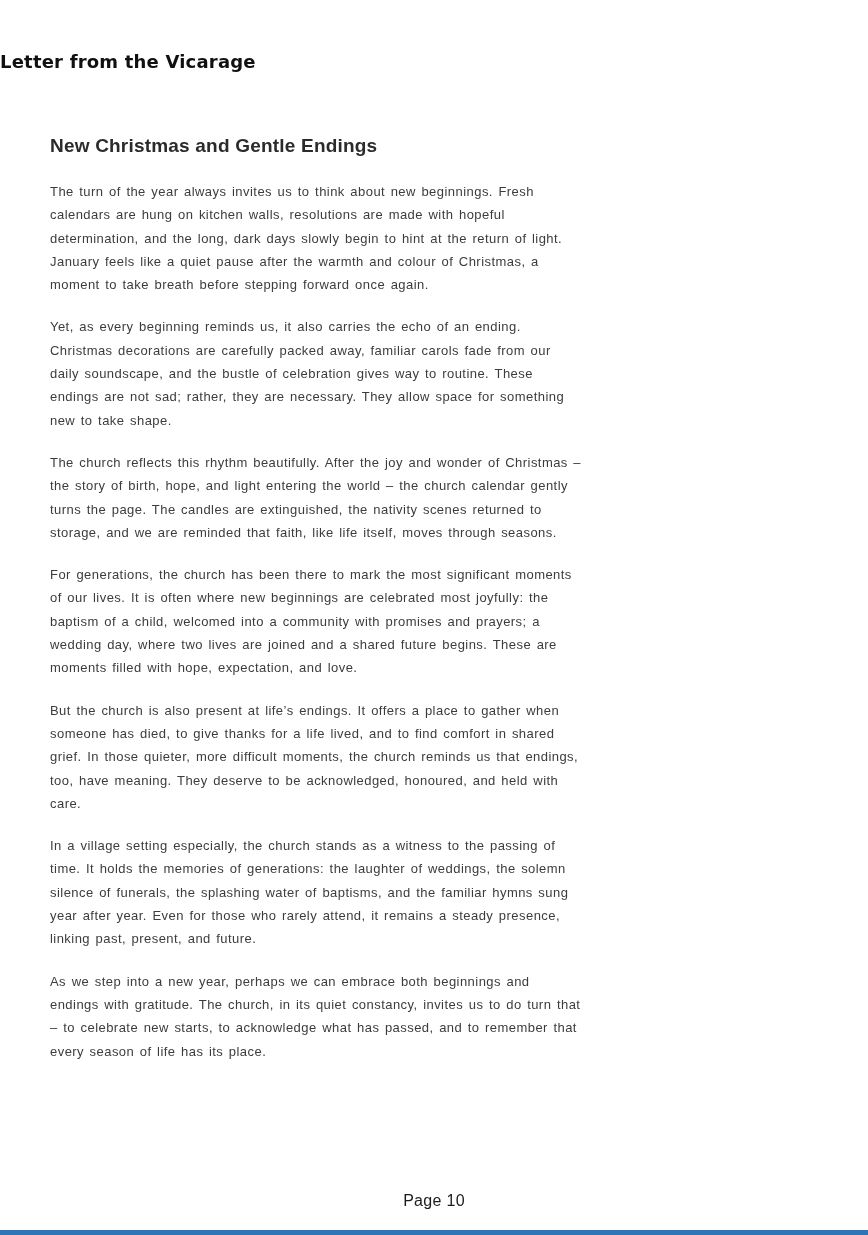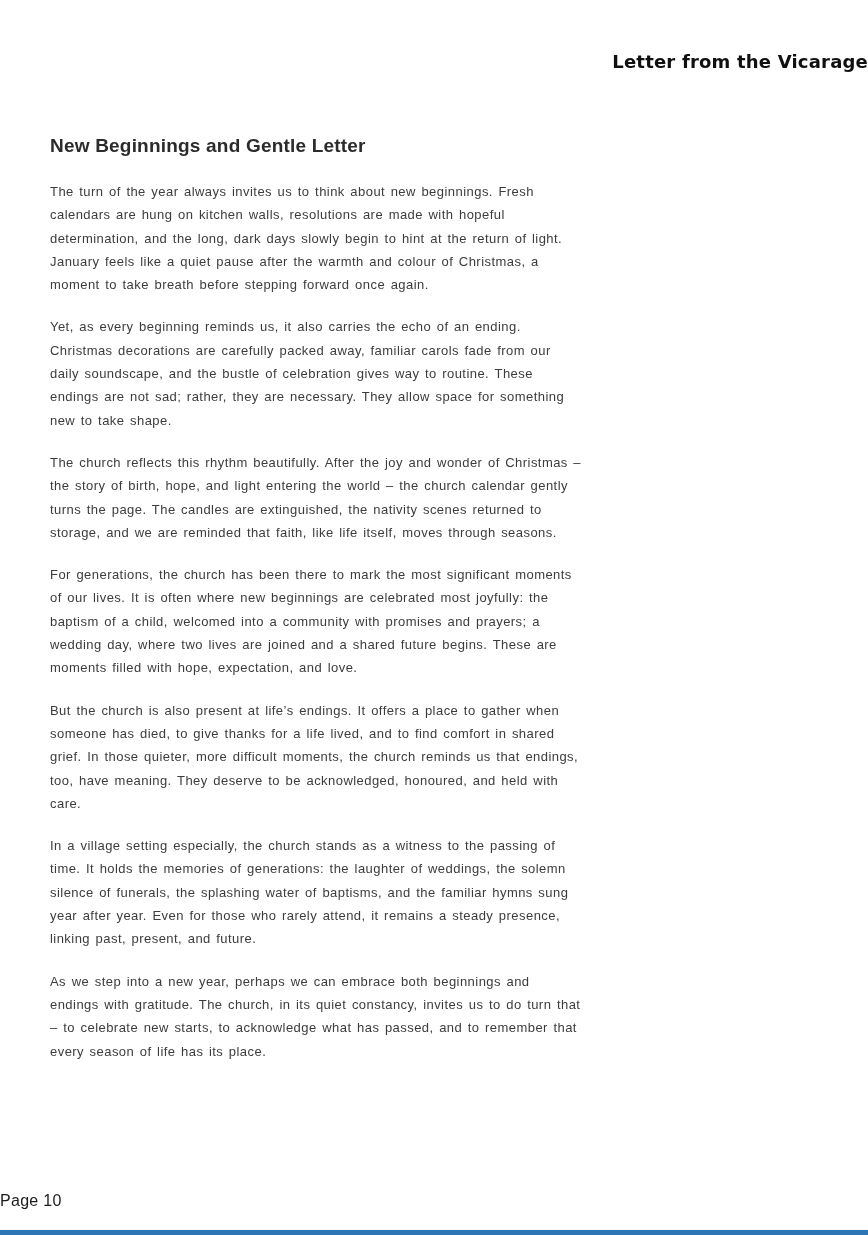--- a/index.html
+++ b/index.html
@@ -11,21 +11,21 @@
     position: relative;
     width: 868px;
     height: 1235px;
     margin: 0 auto;
     background: var(--page-bg, #ffffff);
     overflow: hidden;
     font-family: "Liberation Sans", sans-serif;
   }
   .doc-title {
     margin: 50px 0 0 0;
-    text-align: right;
+    text-align: left;
     font-family: "DejaVu Sans", sans-serif;
     font-size: 18px;
     line-height: 24px;
     font-weight: 700;
     color: #101010;
     letter-spacing: 0.2px;
   }
   .content {
     margin: 0 50px;
     width: 768px;
@@ -46,20 +46,21 @@
     color: #3c3c3c;
     letter-spacing: 0.45px;
     word-spacing: 1.5px;
     white-space: pre-line;
   }
   .page-footer {
     position: absolute;
     left: 0;
     right: 0;
     bottom: 24px;
+    text-align: center;
   }
   .page-number {
     font-size: 16px;
     line-height: 20px;
     color: #1c1c1c;
     letter-spacing: 0.3px;
   }
   .accent-bar {
     position: absolute;
     left: 0;
@@ -71,21 +72,21 @@
 </style>
 </head>
 <body>
 
 <div class="page" style="--page-bg: #ffffff; --accent: #2e75b6;">
 
   <h1 class="doc-title">Letter from the Vicarage</h1>
 
   <div class="content">
 
-    <h2 class="article-heading">New Beginnings and Gentle Letter</h2>
+    <h2 class="article-heading">New Christmas and Gentle Endings</h2>
 
     <p class="body-para">The turn of the year always invites us to think about new beginnings. Fresh
 calendars are hung on kitchen walls, resolutions are made with hopeful
 determination, and the long, dark days slowly begin to hint at the return of light.
 January feels like a quiet pause after the warmth and colour of Christmas, a
 moment to take breath before stepping forward once again.</p>
     <p class="body-para">Yet, as every beginning reminds us, it also carries the echo of an ending.
 Christmas decorations are carefully packed away, familiar carols fade from our
 daily soundscape, and the bustle of celebration gives way to routine. These
 endings are not sad; rather, they are necessary. They allow space for something

